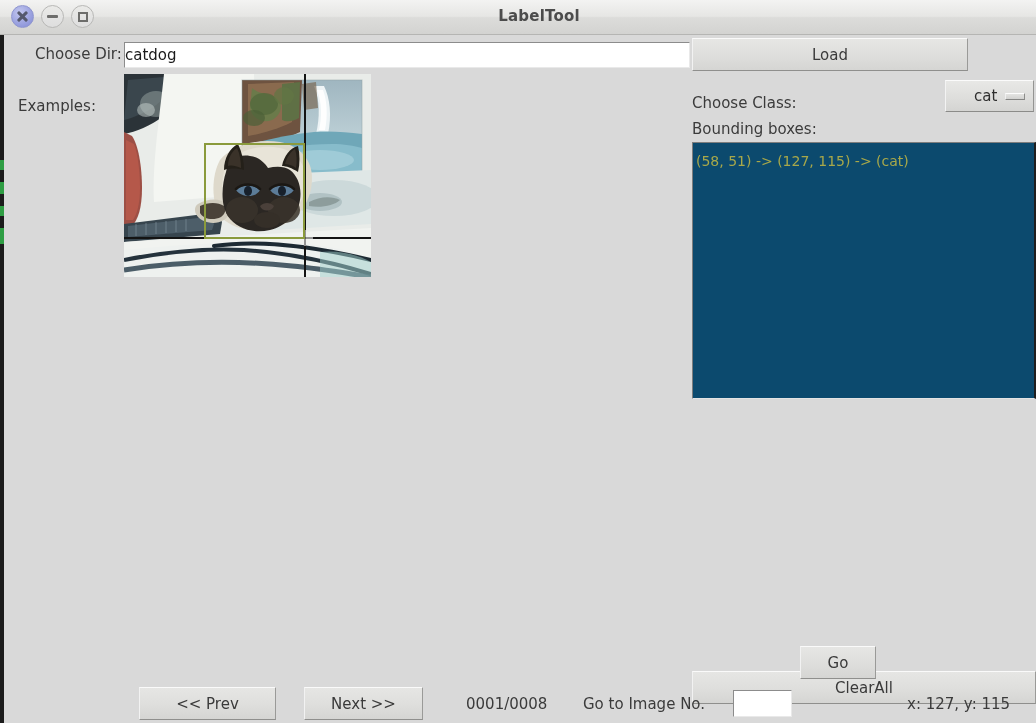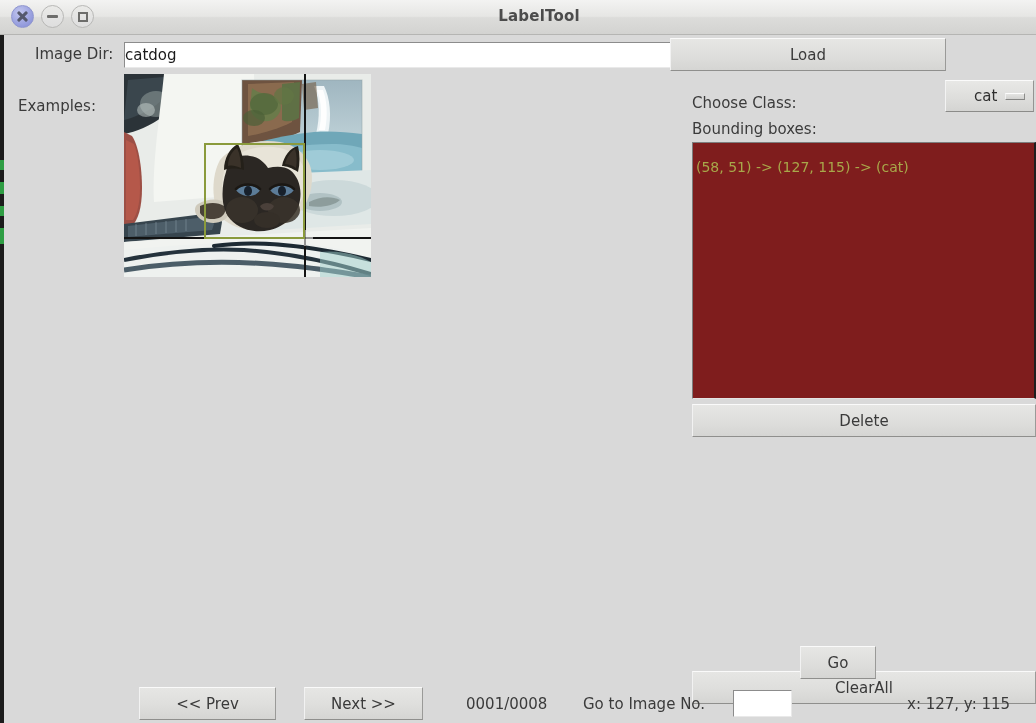--- a/index.html
+++ b/index.html
@@ -136,21 +136,21 @@
     display: flex;
     align-items: center;
     justify-content: center;
     font-size: 15px;
     color: #3a3a3a;
     cursor: default;
     user-select: none;
   }
 
   
-  #load-button  { left: 670px; top: 38px;  width: 276px; height: 33px; }
+  #load-button  { left: 692px; top: 38px;  width: 276px; height: 33px; }
   
   #delete-button{ left: 692px; top: 404px; width: 344px; height: 33px; }
   
   #clearall-button { left: 692px; top: 643px; width: 344px; height: 33px; margin-top: 28px; }
 
   
   #image-dir-entry { left: 124px; top: 42px; width: 566px; height: 26px; }
 
   
   #image-dir-label { left: 35px;  top: 45px; }
@@ -187,27 +187,27 @@
     border-bottom: 1px solid #858583;
     box-sizing: border-box;
   }
 
   
   #bbox-listbox {
     position: absolute;
     left: 692px; top: 142px;
     width: 344px; height: 257px;
     box-sizing: border-box;
-    background: #7f1d1d;
+    background: #0c4a6e;
     border-top: 1px solid #7d7d7d;
     border-left: 1px solid #7d7d7d;
     border-right: 2px solid #1e1e1e;
     border-bottom: 1px solid #e4e4e4;
     overflow: hidden;
-    padding: 14px 0 0 2px;
+    padding: 8px 0 0 2px;
   }
   .bbox-item {
     font-size: 14px;
     font-family: "DejaVu Sans", "Liberation Sans", sans-serif;
     color: #a8a84a;
     line-height: 20px;
     white-space: nowrap;
     padding-left: 1px;
   }
 
@@ -254,21 +254,21 @@
       <div class="winbtn min">
         <div class="glyph-min"></div>
       </div>
       <div class="winbtn max">
         <div class="glyph-max"></div>
       </div>
     </div>
     <div class="title-text">LabelTool</div>
   </div>
 
-  <div class="tk-label" id="image-dir-label">Image Dir:</div>
+  <div class="tk-label" id="image-dir-label">Choose Dir:</div>
 
   <div class="tk-entry" id="image-dir-entry" placeholder="">catdog</div>
 
   <div class="tk-button" id="load-button">Load</div>
 
   <div class="tk-label" id="examples-label">Examples:</div>
 
   <div id="image-canvas">
     <svg width="247" height="203" viewBox="0 0 247 203">
       <defs>
@@ -394,21 +394,20 @@
     <span class="cls-val">cat</span>
     <span class="optmenu-indicator"></span>
   </div>
 
   <div class="tk-label" id="bounding-boxes-label">Bounding boxes:</div>
 
   <div id="bbox-listbox">
     <div class="bbox-item">(58, 51) -&gt; (127, 115) -&gt; (cat)</div>
   </div>
 
-  <div class="tk-button" id="delete-button">Delete</div>
 
   <div class="tk-button" id="clearall-button">ClearAll</div>
 
   <div class="tk-button" id="prev-button">&lt;&lt; Prev</div>
 
   <div class="tk-button" id="next-button">Next &gt;&gt;</div>
 
   <div class="tk-label" id="counter-label">0001/0008</div>
 
   <div class="tk-label" id="goto-label">Go to Image No.</div>

